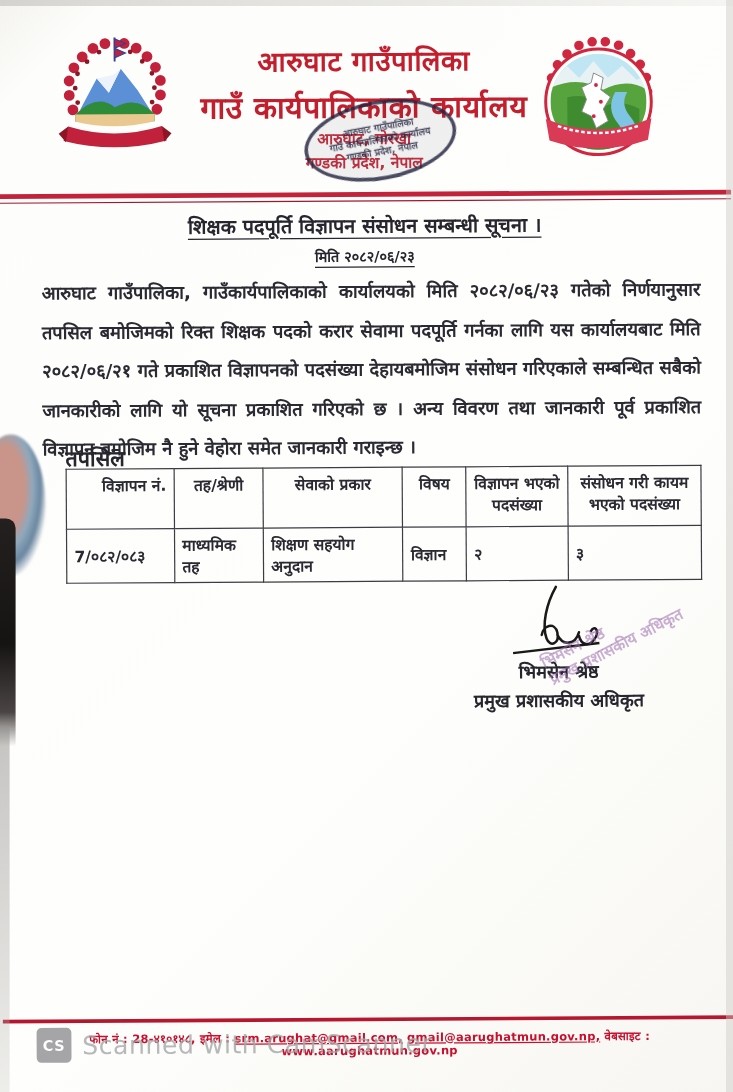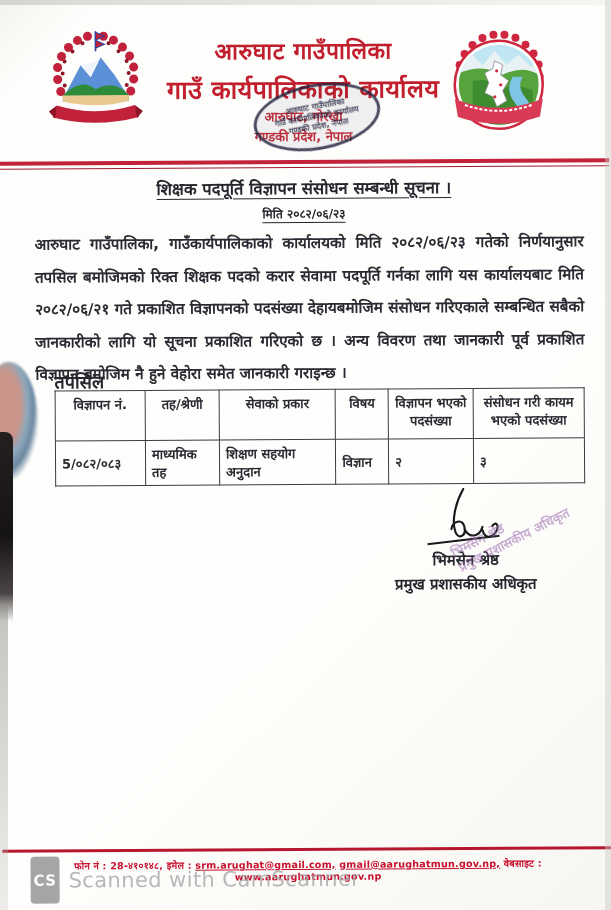--- a/index.html
+++ b/index.html
@@ -56,21 +56,21 @@
   
   table.notice-table {
     position:absolute; left:55px; top:389px; width:530px;
     border-collapse:collapse; table-layout:fixed;
   }
   .notice-table th, .notice-table td {
     border:1.6px solid #3c3c42; font-size:13px; font-weight:bold;
     padding:4px 6px; color:#2a2a32;
   }
   .notice-table th { height:50px; vertical-align:top; text-align:center; }
-  .notice-table th:first-child { text-align:center; }
+  .notice-table th:first-child { text-align:right; }
   .notice-table td { height:33px; vertical-align:middle; }
 
   
   .sig-block { position:absolute; left:360px; top:486px; width:210px; text-align:center; }
   .sig-mark  { height:62px; }
   .sig-name  { font-size:15px; font-weight:bold; margin-top:2px; }
   .sig-title { font-size:15px; font-weight:bold; margin-top:4px; }
   .sig-stamp {
     position:absolute; left:448px; top:548px; width:170px;
     transform:rotate(-27deg); transform-origin:left top;
@@ -86,23 +86,23 @@
     color:#c8102e; letter-spacing:.2px;
   }
   .footer .ftext .u { text-decoration:underline; }
 
   
   .watermark {
     position:absolute; left:28px; top:855px; display:flex; align-items:center; gap:9px;
     opacity:.8; transform:none;
   }
   .cs-box {
-    width:29px; height:47px; background:#8f9093; color:#fdfdfd; border-radius:4px;
+    width:29px; height:29px; background:#8f9093; color:#fdfdfd; border-radius:4px;
     display:flex; align-items:center; justify-content:center;
-    font-size:15px; font-weight:bold; letter-spacing:.5px;
+    font-size:12px; font-weight:bold; letter-spacing:.5px;
   }
   .cs-text { font-size:21px; color:#a6a7a9; letter-spacing:.4px; }
 
   .finger {
     position:absolute; left:-20px; top:362px; width:58px; height:118px;
     background:radial-gradient(ellipse at 42% 38%, #c9958a 0 34%, #8fa9bd 48%, #6b87a0 62%, rgba(90,110,130,0) 75%);
     border-radius:50%; filter:blur(1px);
   }
   .edge-dark {
     position:absolute; left:0; top:432px; width:13px; height:190px;
@@ -243,21 +243,21 @@
           <th>विज्ञापन नं.</th>
           <th>तह/श्रेणी</th>
           <th>सेवाको प्रकार</th>
           <th>विषय</th>
           <th>विज्ञापन भएको पदसंख्या</th>
           <th>संसोधन गरी कायम भएको पदसंख्या</th>
         </tr>
       </thead>
       <tbody>
         <tr>
-          <td>5/०८२/०८३</td>
+          <td>7/०८२/०८३</td>
           <td>माध्यमिक तह</td>
           <td>शिक्षण सहयोग अनुदान</td>
           <td>विज्ञान</td>
           <td>२</td>
           <td>३</td>
         </tr>
       </tbody>
     </table>
 
     <div class="sig-block">

